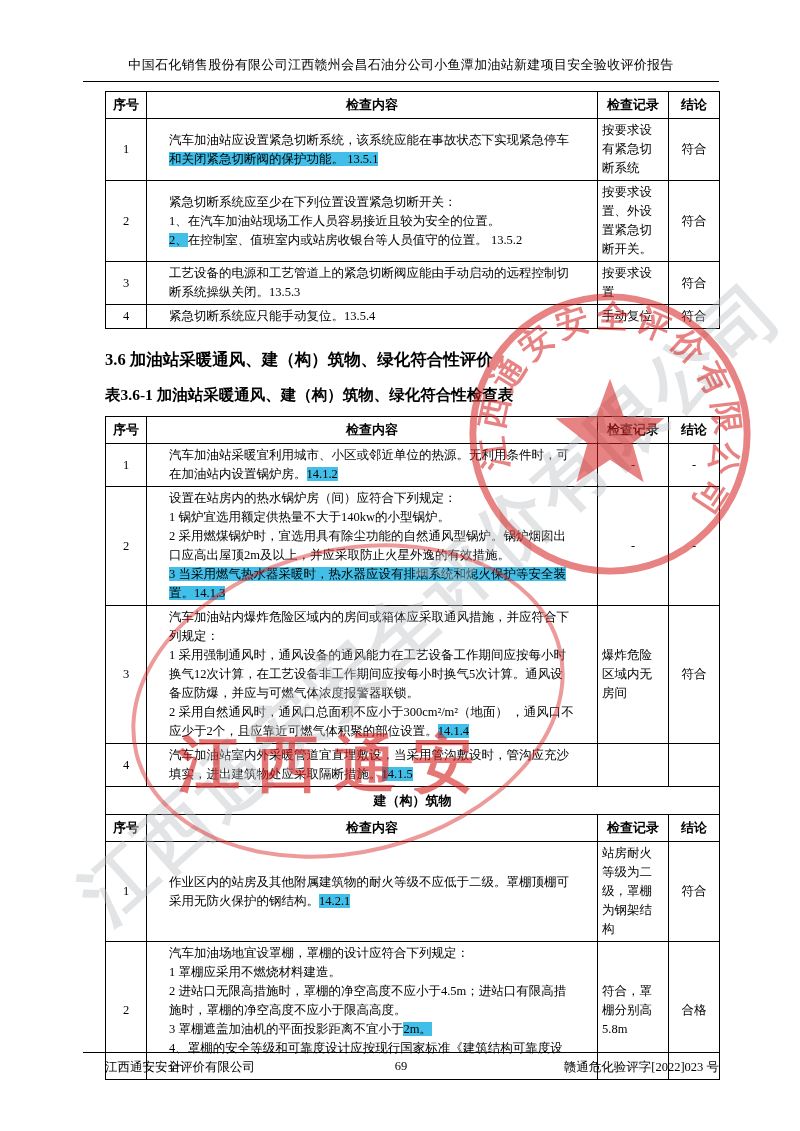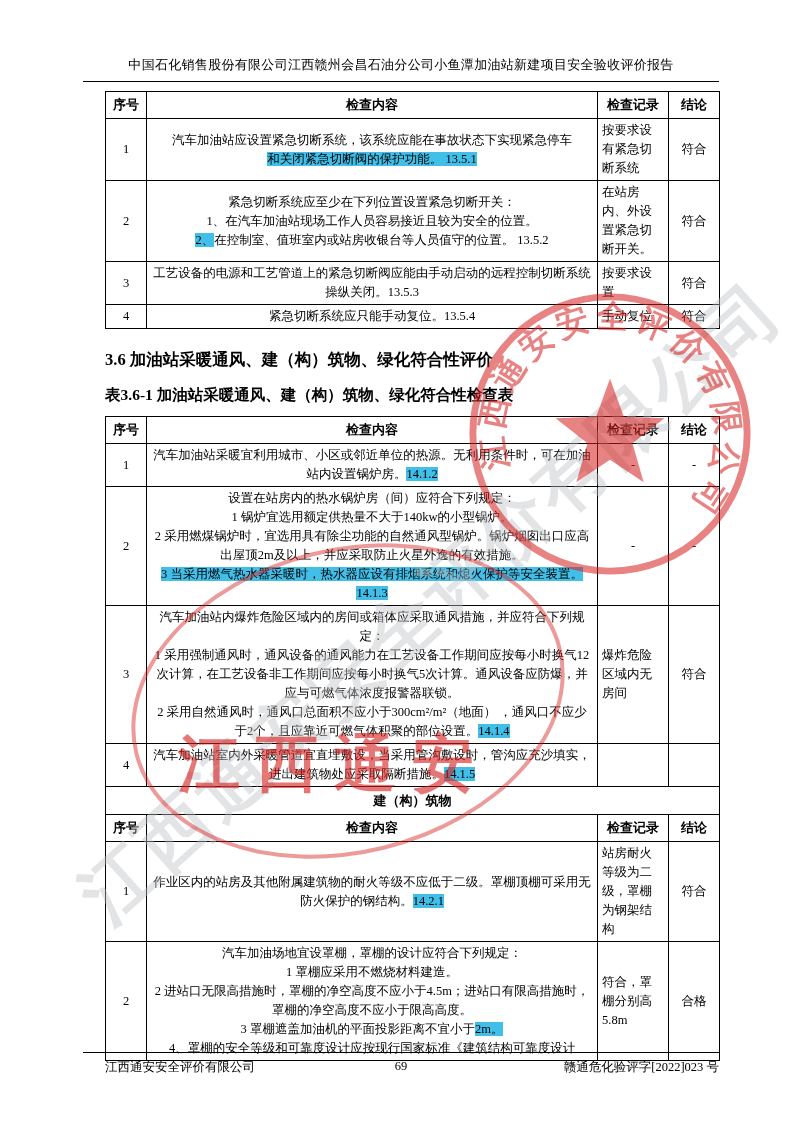--- a/index.html
+++ b/index.html
@@ -6,21 +6,21 @@
   .page{position:relative;width:800px;height:1131px;background:#fff;overflow:hidden;
         font-family:"Liberation Serif","DejaVu Serif",serif;color:#000;}
   .doc{position:absolute;left:83px;top:56px;width:636px;}
   .doc-header{text-align:center;font-size:13px;letter-spacing:.3px;
               border-bottom:1.5px solid #000;padding-bottom:7px;margin-bottom:9px;font-family:Liberation Serif, serif;}
   table{border-collapse:collapse;margin-left:22px;width:614px;table-layout:fixed;}
   th,td{border:1px solid #000;}
   th{font-size:13px;font-weight:bold;text-align:center;padding:4px 2px;}
   td{font-size:12.5px;line-height:19px;vertical-align:middle;}
   .cell-no{text-align:center;}
-  .cell-content{text-align:center;padding:2px 5px;white-space:pre-wrap;}
+  .cell-content{text-align:left;padding:2px 22px;white-space:pre-wrap;}
   .cell-record{text-align:left;padding:2px 4px;}
   .cell-record.center{text-align:center;}
   .cell-conclusion{text-align:center;}
   .section-cell{font-weight:bold;text-align:center;padding:4px 2px;font-size:13px;}
   .hl{background:var(--hl,#41bfe8);}
   .sec-heading{margin:20px 0 14px 22px;font-size:16.5px;font-weight:bold;}
   .tbl-title{margin:0 0 10px 22px;text-align:left;font-size:15.5px;font-weight:bold;}
   .doc-footer{position:absolute;left:83px;top:1052px;width:636px;border-top:1.5px solid #000;
       padding-top:6px;display:grid;grid-template-columns:1fr auto 1fr;font-size:12.5px;}
   .doc-footer .l{justify-self:start;padding-left:22px;}
@@ -67,21 +67,21 @@
             <td class="cell-content"><span>汽车加油站应设置紧急切断系统，该系统应能在事故状态下实现紧急停车
 </span><span class="hl">和关闭紧急切断阀的保护功能。 13.5.1</span></td>
             <td class="cell-record">按要求设有紧急切断系统</td>
             <td class="cell-conclusion">符合</td>
           </tr>
           <tr>
             <td class="cell-no">2</td>
             <td class="cell-content"><span>紧急切断系统应至少在下列位置设置紧急切断开关：
 1、在汽车加油站现场工作人员容易接近且较为安全的位置。
 </span><span class="hl">2、</span><span>在控制室、值班室内或站房收银台等人员值守的位置。 13.5.2</span></td>
-            <td class="cell-record">在站房内、外设置紧急切断开关。</td>
+            <td class="cell-record">按要求设置、外设置紧急切断开关。</td>
             <td class="cell-conclusion">符合</td>
           </tr>
           <tr>
             <td class="cell-no">3</td>
             <td class="cell-content"><span>工艺设备的电源和工艺管道上的紧急切断阀应能由手动启动的远程控制切断系统操纵关闭。13.5.3</span></td>
             <td class="cell-record">按要求设置</td>
             <td class="cell-conclusion">符合</td>
           </tr>
           <tr>
             <td class="cell-no">4</td>

